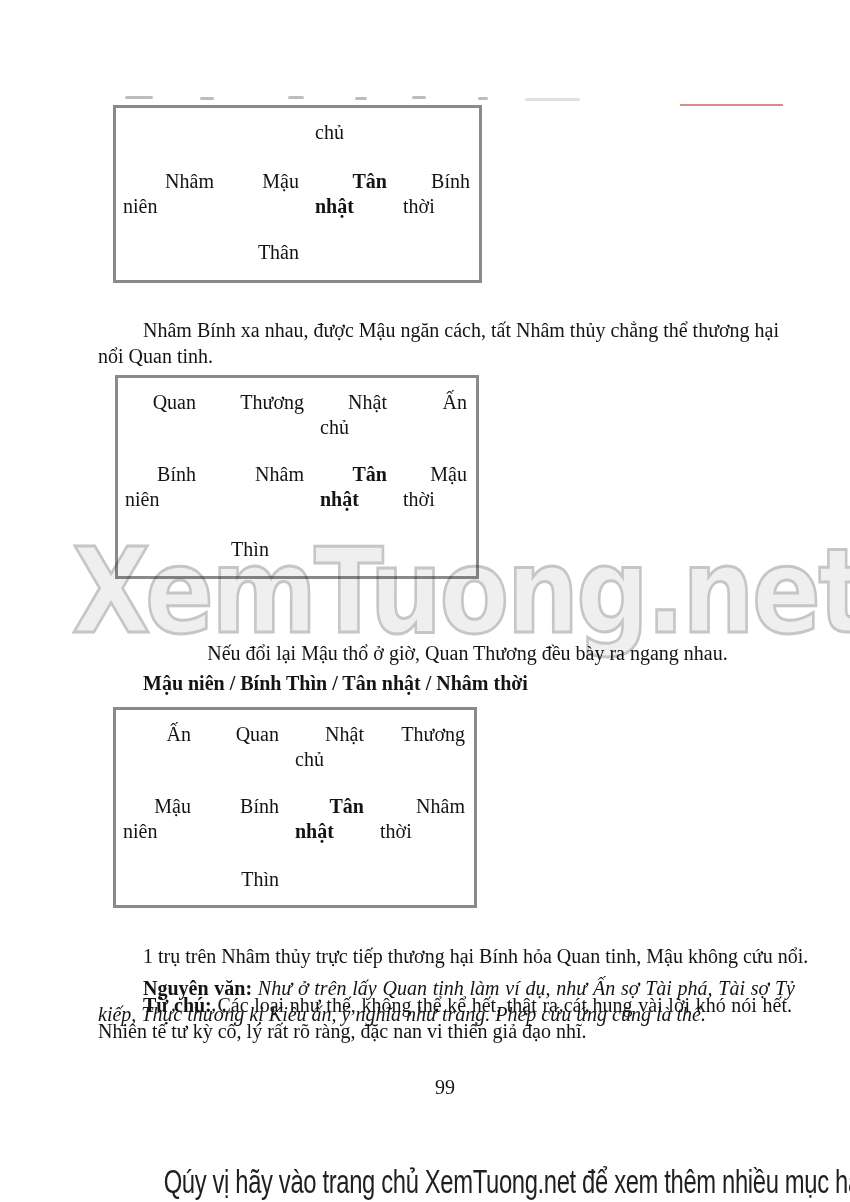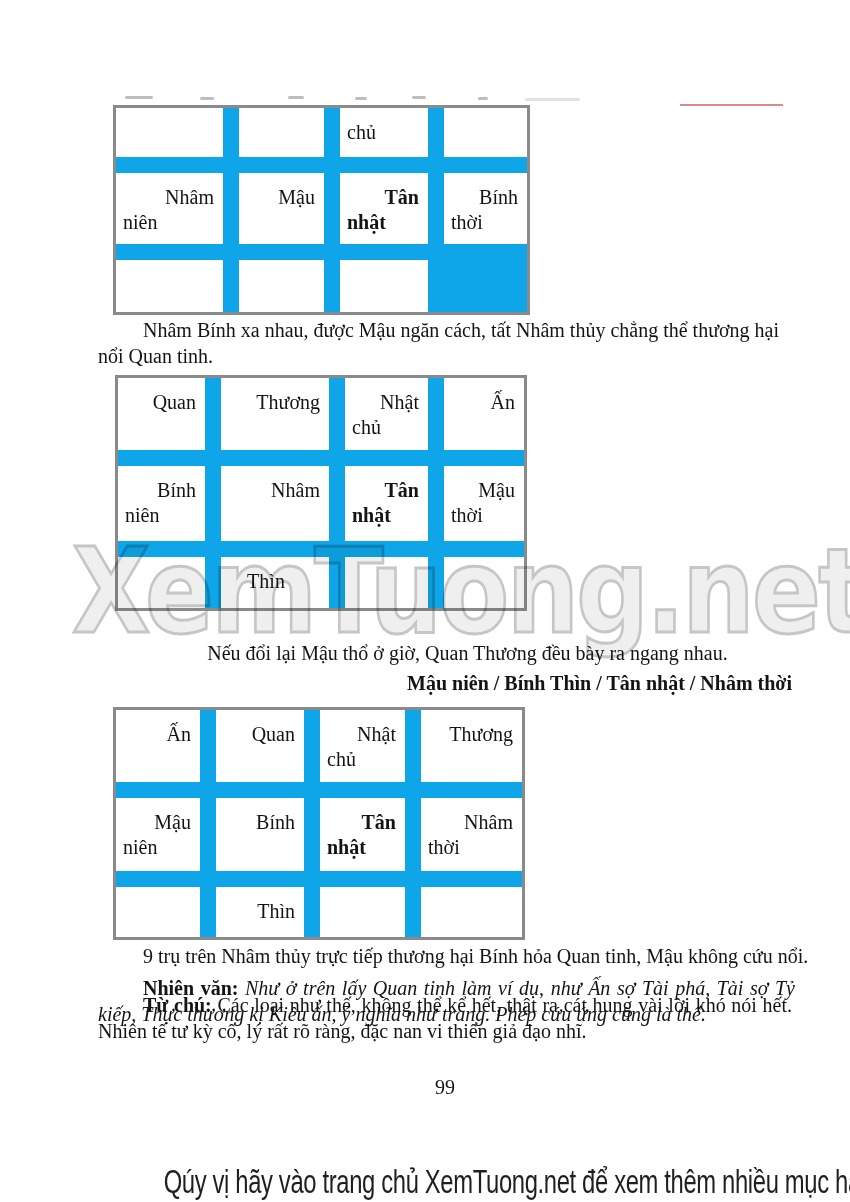--- a/index.html
+++ b/index.html
@@ -6,41 +6,41 @@
   body{
     width:850px;height:1202px;position:relative;background:#ffffff;
     font-family:"Liberation Serif", serif;color:#141414;overflow:hidden;
   }
   
   .smudge{position:absolute;background:#9a9a9a;height:3px;border-radius:2px;opacity:.65;}
   .smudge.light{background:#d9d9d9;opacity:.8;}
   .redline{position:absolute;left:680px;top:104px;width:103px;height:2px;background:#dd8a8a;}
   
   .doc-table{
-    position:absolute;display:grid;gap:16px;background:#0ea5e9;
+    position:absolute;display:grid;gap:0;background:#14532d;
     border:3px solid #8a8a8a;z-index:2;
   }
   #table-1{left:113px;top:105px;}
   #table-2{left:115px;top:375px;}
   #table-3{left:113px;top:707px;}
   .cell{
     background:#ffffff;box-sizing:border-box;padding:12px 5px 0 5px;
     font-size:20px;line-height:25px;color:#141414;
   }
   .cell .l1{text-align:right;padding-right:4px;}
   .cell .l2{text-align:left;padding-left:2px;}
   .cell .center{text-align:center;padding-right:18px;}
   .cell.cb{font-weight:bold;}
   
   .par{
     position:absolute;left:98px;width:694px;font-size:20px;line-height:26px;z-index:2;
   }
   .indent{text-indent:45px;}
   .just{text-align:justify;}
-  .b{font-weight:bold;text-align:right;}
+  .b{font-weight:bold;}
   .i{font-style:italic;}
   #par-1{top:297px;}
   #par-2{top:620px;white-space:nowrap;text-align:center;}
   #par-3{top:650px;white-space:nowrap;}
   #par-4{top:923px;white-space:nowrap;}
   #par-5{top:955px;width:697px;}
   #par-6{top:972px;}
   #page-number{position:absolute;top:1076px;left:98px;width:694px;text-align:center;font-size:20px;z-index:2;}
   
   #watermark{
@@ -87,20 +87,23 @@
     </div>
     <div class="cell cb" style="height: 71px;">
       <div class="l1">Tân</div>
       <div class="l2">nhật</div>
     </div>
     <div class="cell" style="height: 71px;">
       <div class="l1">Bính</div>
       <div class="l2">thời</div>
     </div>
     <div class="cell" style="height: 52px;"></div>
+    <div class="cell" style="height: 52px;">
+      <div class="l1">Thân</div>
+    </div>
     <div class="cell" style="height: 52px;"></div>
     <div class="cell" style="height: 52px;"></div>
   </div>
 <div id="table-2" class="doc-table" style="grid-template-columns: 87px 108px 83px 80px;">
     <div class="cell" style="height: 72px;">
       <div class="l1">Quan</div>
     </div>
     <div class="cell" style="height: 72px;">
       <div class="l1">Thương</div>
     </div>
@@ -168,21 +171,21 @@
     </div>
     <div class="cell" style="height: 50px;"></div>
     <div class="cell" style="height: 50px;"></div>
   </div>
 
 <div id="watermark">XemTuong.net</div>
 
 <p id="par-1" class="par indent">Nhâm Bính xa nhau, được Mậu ngăn cách, tất Nhâm thủy chẳng thể thương hại nổi Quan tinh.</p>
 <p id="par-2" class="par indent">Nếu đổi lại Mậu thổ ở giờ, Quan Thương đều bày ra ngang nhau.</p>
 <p id="par-3" class="par indent b">Mậu niên / Bính Thìn / Tân nhật / Nhâm thời</p>
-<p id="par-4" class="par indent">9 trụ trên Nhâm thủy trực tiếp thương hại Bính hỏa Quan tinh, Mậu không cứu nổi.</p>
-<p id="par-5" class="par indent just"><span class="b">Nhiên văn:</span><span class="i"> Như ở trên lấy Quan tinh làm ví dụ, như Ấn sợ Tài phá, Tài sợ Tỷ kiếp, Thực thương kị Kiêu ấn, ý nghĩa như trang. Phép cứu ứng cũng là thế.</span></p>
+<p id="par-4" class="par indent">1 trụ trên Nhâm thủy trực tiếp thương hại Bính hỏa Quan tinh, Mậu không cứu nổi.</p>
+<p id="par-5" class="par indent just"><span class="b">Nguyên văn:</span><span class="i"> Như ở trên lấy Quan tinh làm ví dụ, như Ấn sợ Tài phá, Tài sợ Tỷ kiếp, Thực thương kị Kiêu ấn, ý nghĩa như trang. Phép cứu ứng cũng là thế.</span></p>
 <p id="par-6" class="par indent just"><span class="b">Từ chú:</span><span> Các loại như thế, không thể kể hết, thật ra cát hung vài lời khó nói hết. Nhiên tế tư kỳ cố, lý rất rõ ràng, đặc nan vi thiển giả đạo nhĩ.</span></p>
 
 <div id="page-number">99</div>
 
 <div id="footer">
   <span class="inner"><span>Qúy vị hãy vào trang chủ </span><span>XemTuong.net</span><span> để xem thêm nhiều mục hay khác</span></span>
 </div>
 
 </body></html>

